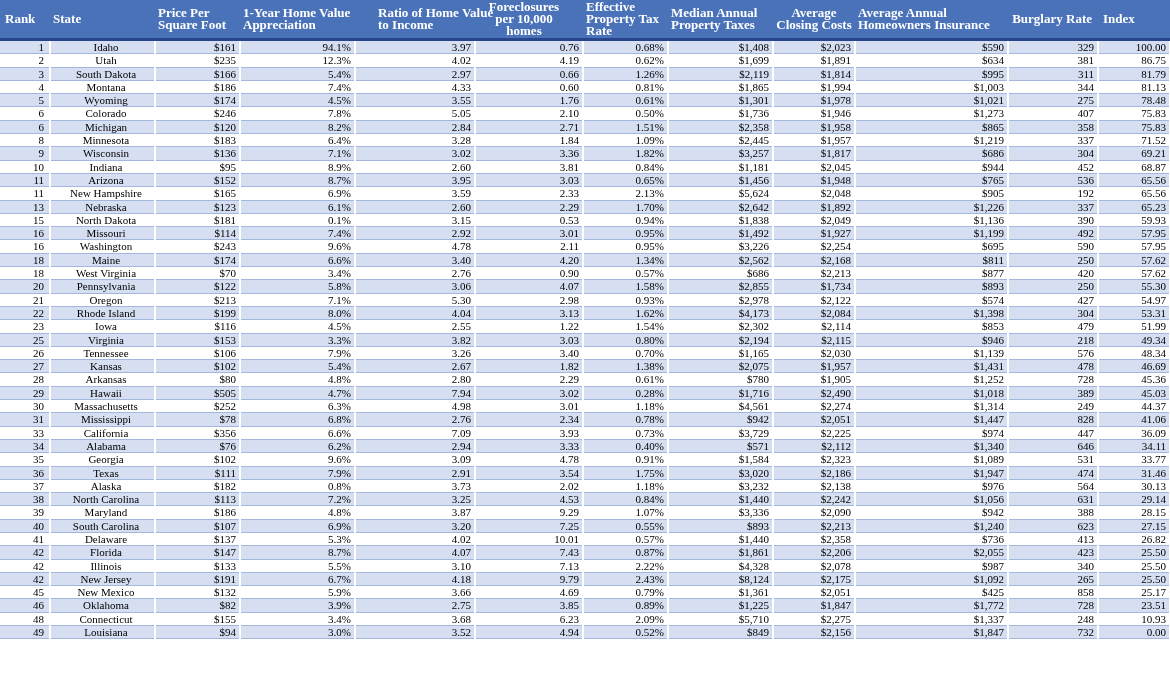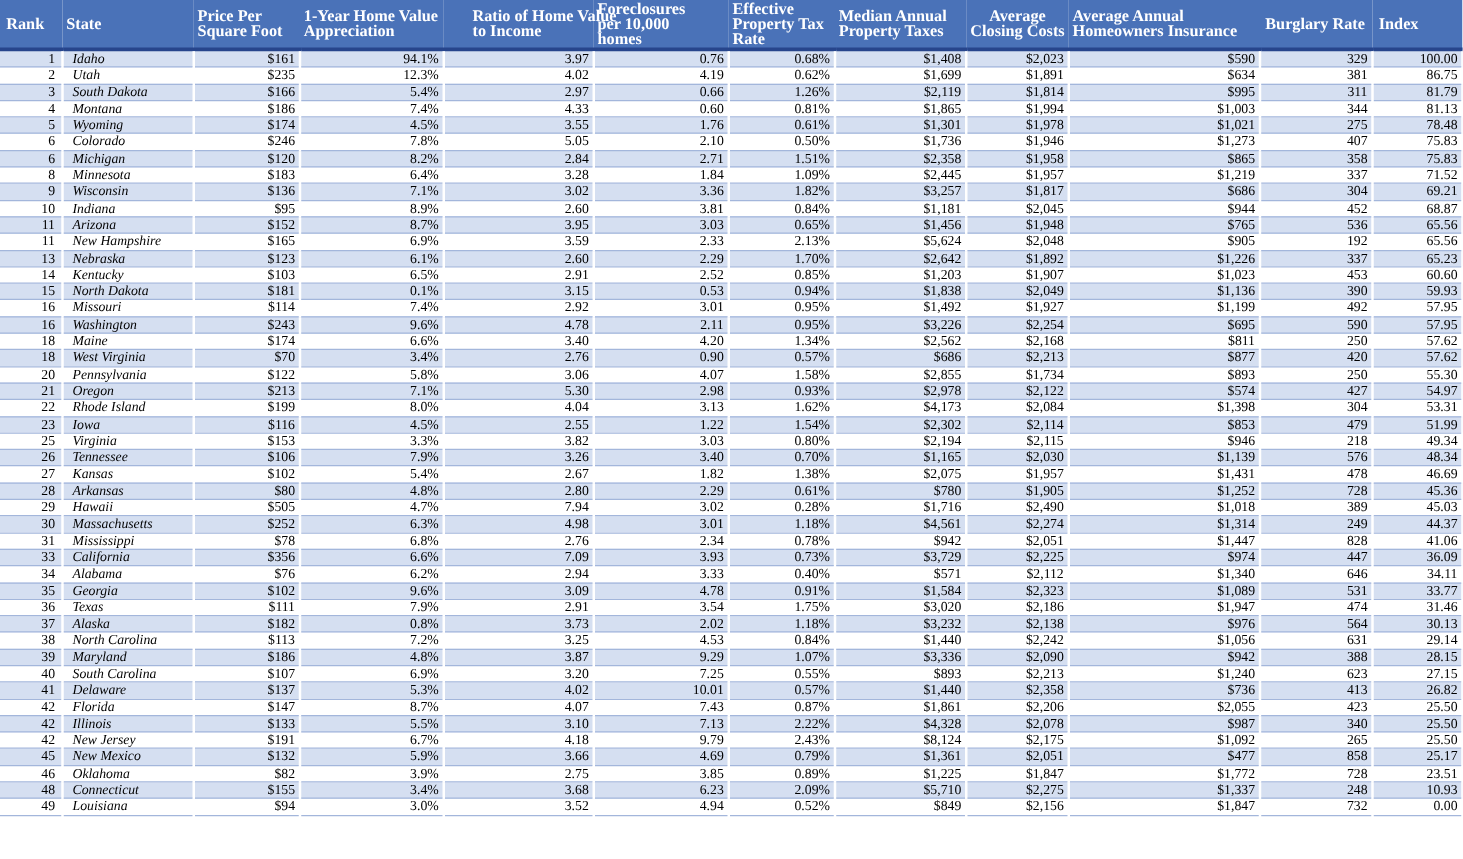--- a/index.html
+++ b/index.html
@@ -24,37 +24,37 @@
     background:var(--header-bg);color:var(--header-text);
     font-weight:bold;font-size:13px;line-height:12px;text-align:left;
     vertical-align:middle;height:33px;padding:1px 0 1px 3px;
     border-bottom:3px solid var(--header-underline);
   }
   thead th span{display:inline-block;text-align:left;}
   th.c-rank{padding-left:5px;}
   th.c-price span{width:84px;}
   th.c-appr  span{width:112px;}
   th.c-ratio span{width:118px;margin-left:20px;}
-  th.c-forecl span{width:92px;}
+  th.c-forecl span{width:92px;text-align:center;}
   th.c-taxrate span{width:92px;}
   th.c-medtax span{width:124px;}
   th.c-closing{text-align:center;padding-left:0;margin-left:44px;}
   th.c-closing span{width:80px;text-align:center;}
   th.c-ins span{width:146px;}
   th.c-burglary{text-align:right;padding-right:6px;padding-left:0;}
   th.c-burglary span{white-space:nowrap;}
   th.c-index{padding-left:5px;}
   tbody td{
     font-size:11px;line-height:12.3px;height:12.28px;
     padding:0 3px 0 0;text-align:right;white-space:nowrap;
     border-bottom:1px solid var(--row-border);
     border-right:2px solid #ffffff;
   }
   tbody td.c-rank{padding-right:5px;}
-  tbody td.c-state{text-align:left;padding:0 0 0 7px;font-style:italic;}
+  tbody td.c-state{text-align:center;padding:0 0 0 7px;}
   tbody tr{background:var(--row-bg);}
   tbody tr:nth-child(odd){background:var(--row-alt-bg);}
 </style>
 </head>
 <body>
 
 <table>
   <colgroup>
     <col style="width:50px">
       <col style="width:105px">
@@ -262,34 +262,20 @@
     <td class="c-ratio">2.60</td>
     <td class="c-forecl">2.29</td>
     <td class="c-taxrate">1.70%</td>
     <td class="c-medtax">$2,642</td>
     <td class="c-closing">$1,892</td>
     <td class="c-ins">$1,226</td>
     <td class="c-burglary">337</td>
     <td class="c-index">65.23</td>
   </tr>
       <tr>
-    <td class="c-rank">14</td>
-    <td class="c-state">Kentucky</td>
-    <td class="c-price">$103</td>
-    <td class="c-appr">6.5%</td>
-    <td class="c-ratio">2.91</td>
-    <td class="c-forecl">2.52</td>
-    <td class="c-taxrate">0.85%</td>
-    <td class="c-medtax">$1,203</td>
-    <td class="c-closing">$1,907</td>
-    <td class="c-ins">$1,023</td>
-    <td class="c-burglary">453</td>
-    <td class="c-index">60.60</td>
-  </tr>
-      <tr>
     <td class="c-rank">15</td>
     <td class="c-state">North Dakota</td>
     <td class="c-price">$181</td>
     <td class="c-appr">0.1%</td>
     <td class="c-ratio">3.15</td>
     <td class="c-forecl">0.53</td>
     <td class="c-taxrate">0.94%</td>
     <td class="c-medtax">$1,838</td>
     <td class="c-closing">$2,049</td>
     <td class="c-ins">$1,136</td>
@@ -677,21 +663,21 @@
       <tr>
     <td class="c-rank">45</td>
     <td class="c-state">New Mexico</td>
     <td class="c-price">$132</td>
     <td class="c-appr">5.9%</td>
     <td class="c-ratio">3.66</td>
     <td class="c-forecl">4.69</td>
     <td class="c-taxrate">0.79%</td>
     <td class="c-medtax">$1,361</td>
     <td class="c-closing">$2,051</td>
-    <td class="c-ins">$477</td>
+    <td class="c-ins">$425</td>
     <td class="c-burglary">858</td>
     <td class="c-index">25.17</td>
   </tr>
       <tr>
     <td class="c-rank">46</td>
     <td class="c-state">Oklahoma</td>
     <td class="c-price">$82</td>
     <td class="c-appr">3.9%</td>
     <td class="c-ratio">2.75</td>
     <td class="c-forecl">3.85</td>

